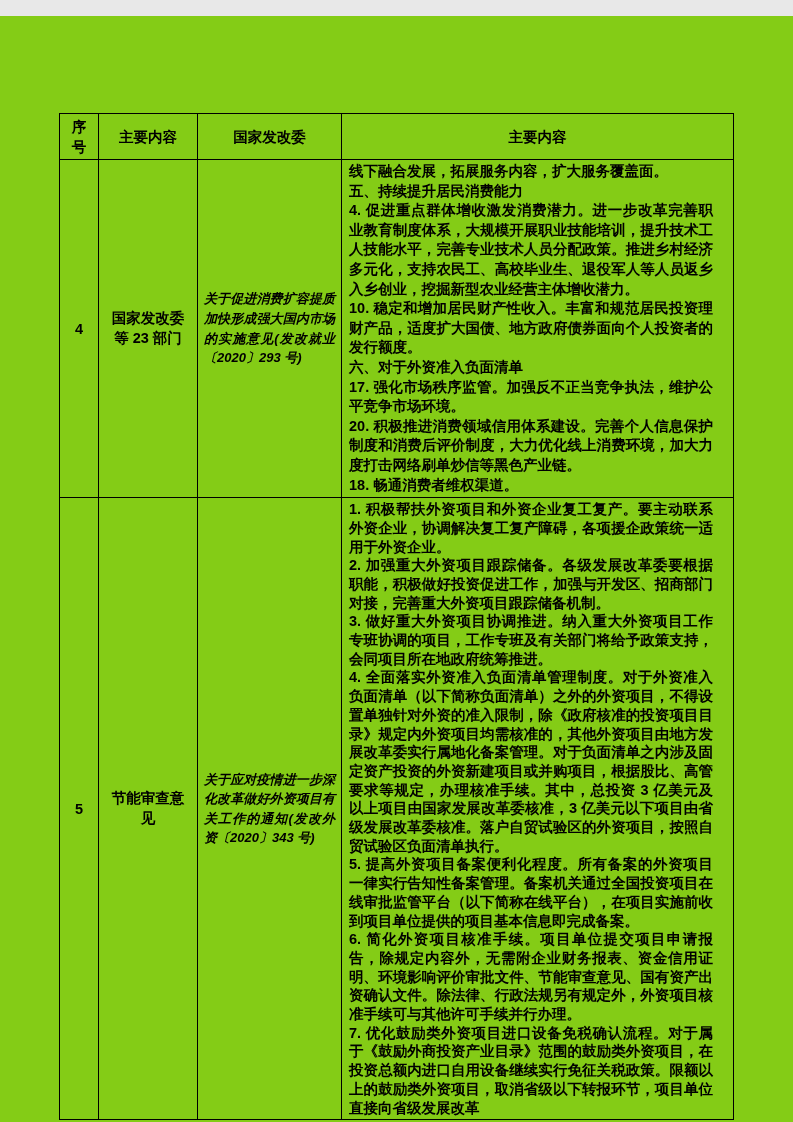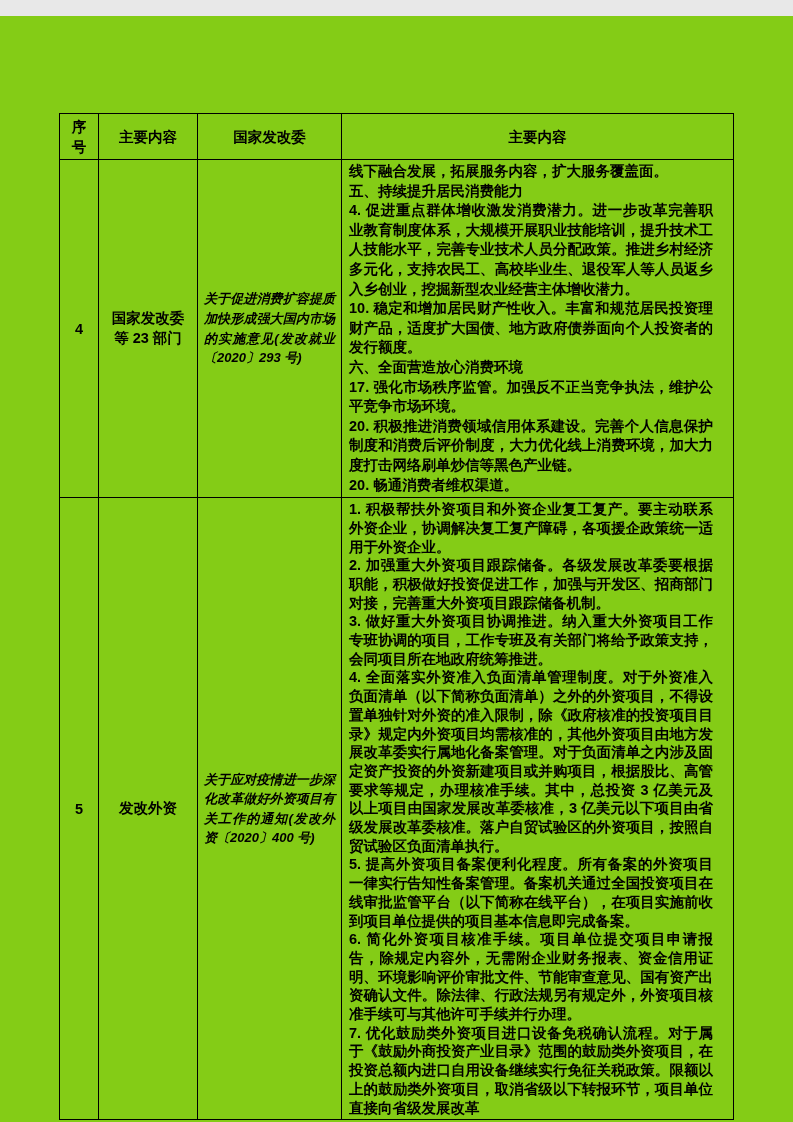--- a/index.html
+++ b/index.html
@@ -103,30 +103,30 @@
     <tbody>
       <tr class="row-a">
         <td class="cell-index">4</td>
         <td class="cell-agency">国家发改委等 23 部门</td>
         <td class="cell-docname">关于促进消费扩容提质加快形成强大国内市场的实施意见(发改就业〔2020〕293 号)</td>
         <td class="cell-content">
             <p class="para">线下融合发展，拓展服务内容，扩大服务覆盖面。</p>
             <p class="para">五、持续提升居民消费能力</p>
             <p class="para">4. 促进重点群体增收激发消费潜力。进一步改革完善职业教育制度体系，大规模开展职业技能培训，提升技术工人技能水平，完善专业技术人员分配政策。推进乡村经济多元化，支持农民工、高校毕业生、退役军人等人员返乡入乡创业，挖掘新型农业经营主体增收潜力。</p>
             <p class="para">10. 稳定和增加居民财产性收入。丰富和规范居民投资理财产品，适度扩大国债、地方政府债券面向个人投资者的发行额度。</p>
-            <p class="para">六、全面营造放心消费环境</p>
+            <p class="para">六、对于外资准入负面清单</p>
             <p class="para">17. 强化市场秩序监管。加强反不正当竞争执法，维护公平竞争市场环境。</p>
             <p class="para">20. 积极推进消费领域信用体系建设。完善个人信息保护制度和消费后评价制度，大力优化线上消费环境，加大力度打击网络刷单炒信等黑色产业链。</p>
-            <p class="para">20. 畅通消费者维权渠道。</p>
+            <p class="para">18. 畅通消费者维权渠道。</p>
           </td>
       </tr>
       <tr class="row-b">
         <td class="cell-index">5</td>
-        <td class="cell-agency">发改外资</td>
-        <td class="cell-docname">关于应对疫情进一步深化改革做好外资项目有关工作的通知(发改外资〔2020〕400 号)</td>
+        <td class="cell-agency">节能审查意见</td>
+        <td class="cell-docname">关于应对疫情进一步深化改革做好外资项目有关工作的通知(发改外资〔2020〕343 号)</td>
         <td class="cell-content">
             <p class="para">1. 积极帮扶外资项目和外资企业复工复产。要主动联系外资企业，协调解决复工复产障碍，各项援企政策统一适用于外资企业。</p>
             <p class="para">2. 加强重大外资项目跟踪储备。各级发展改革委要根据职能，积极做好投资促进工作，加强与开发区、招商部门对接，完善重大外资项目跟踪储备机制。</p>
             <p class="para">3. 做好重大外资项目协调推进。纳入重大外资项目工作专班协调的项目，工作专班及有关部门将给予政策支持，会同项目所在地政府统筹推进。</p>
             <p class="para">4. 全面落实外资准入负面清单管理制度。对于外资准入负面清单（以下简称负面清单）之外的外资项目，不得设置单独针对外资的准入限制，除《政府核准的投资项目目录》规定内外资项目均需核准的，其他外资项目由地方发展改革委实行属地化备案管理。对于负面清单之内涉及固定资产投资的外资新建项目或并购项目，根据股比、高管要求等规定，办理核准手续。其中，总投资 3 亿美元及以上项目由国家发展改革委核准，3 亿美元以下项目由省级发展改革委核准。落户自贸试验区的外资项目，按照自贸试验区负面清单执行。</p>
             <p class="para">5. 提高外资项目备案便利化程度。所有备案的外资项目一律实行告知性备案管理。备案机关通过全国投资项目在线审批监管平台（以下简称在线平台），在项目实施前收到项目单位提供的项目基本信息即完成备案。</p>
             <p class="para">6. 简化外资项目核准手续。项目单位提交项目申请报告，除规定内容外，无需附企业财务报表、资金信用证明、环境影响评价审批文件、节能审查意见、国有资产出资确认文件。除法律、行政法规另有规定外，外资项目核准手续可与其他许可手续并行办理。</p>
             <p class="para">7. 优化鼓励类外资项目进口设备免税确认流程。对于属于《鼓励外商投资产业目录》范围的鼓励类外资项目，在投资总额内进口自用设备继续实行免征关税政策。限额以上的鼓励类外资项目，取消省级以下转报环节，项目单位直接向省级发展改革</p>
           </td>
       </tr>

